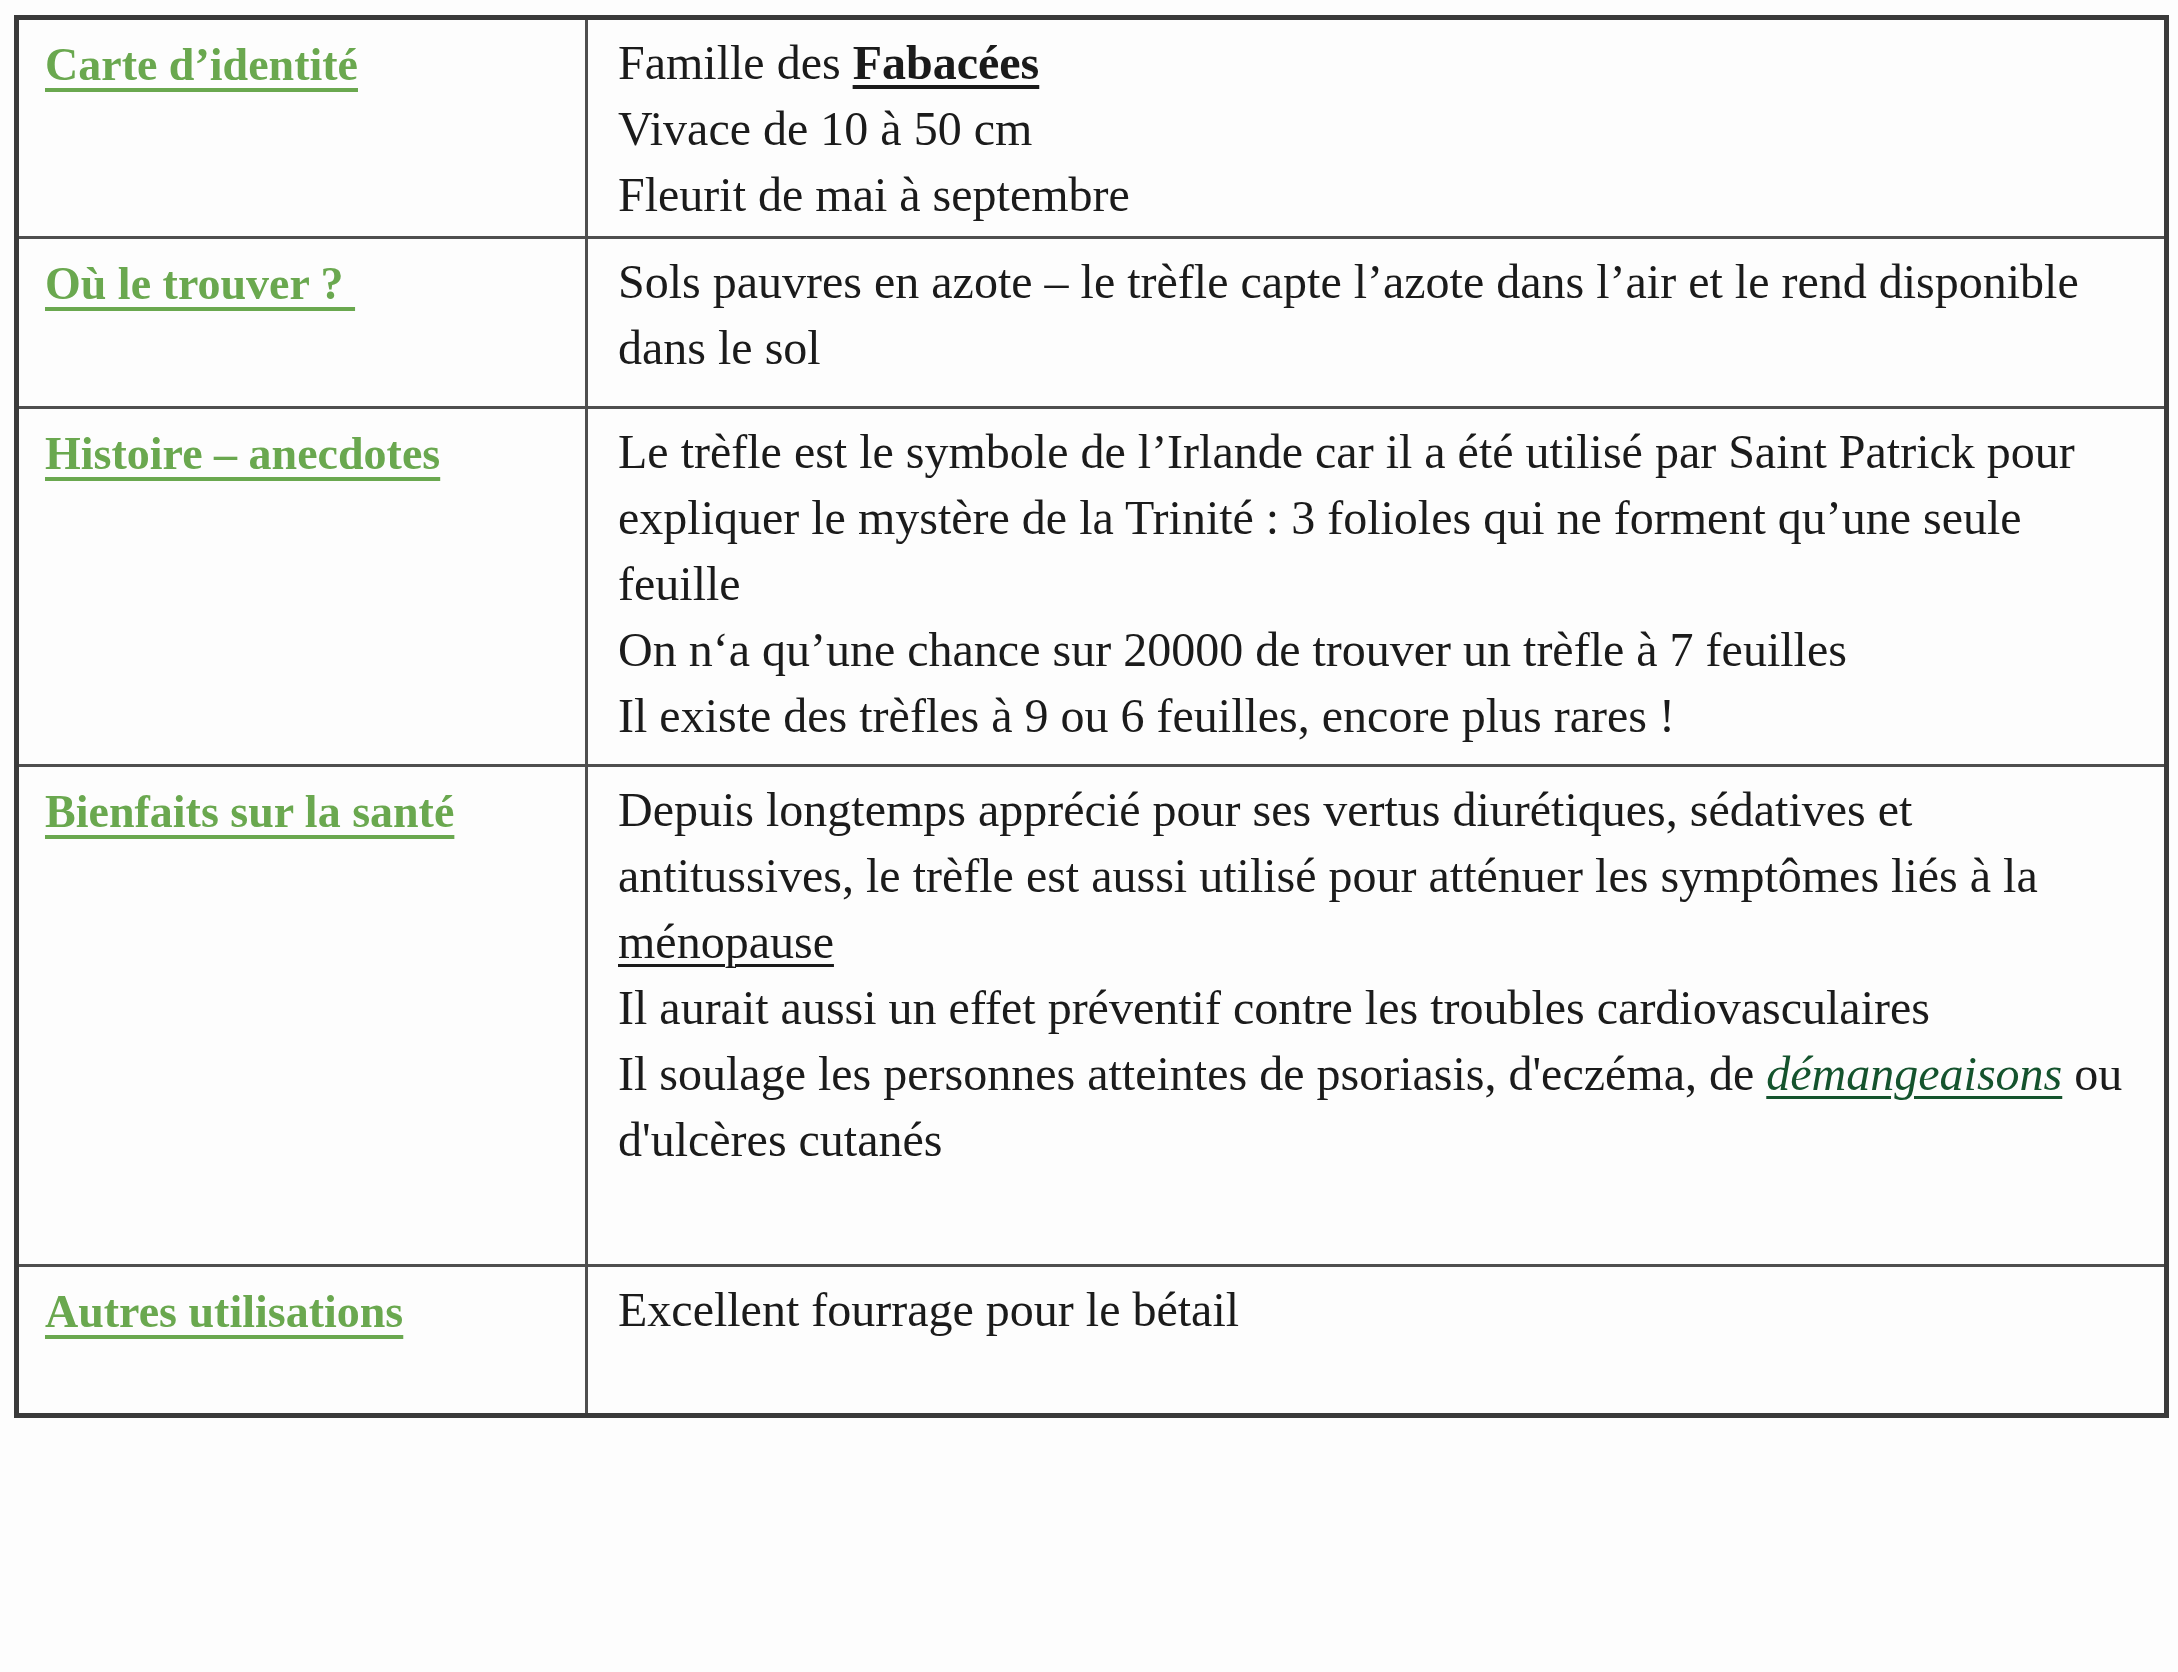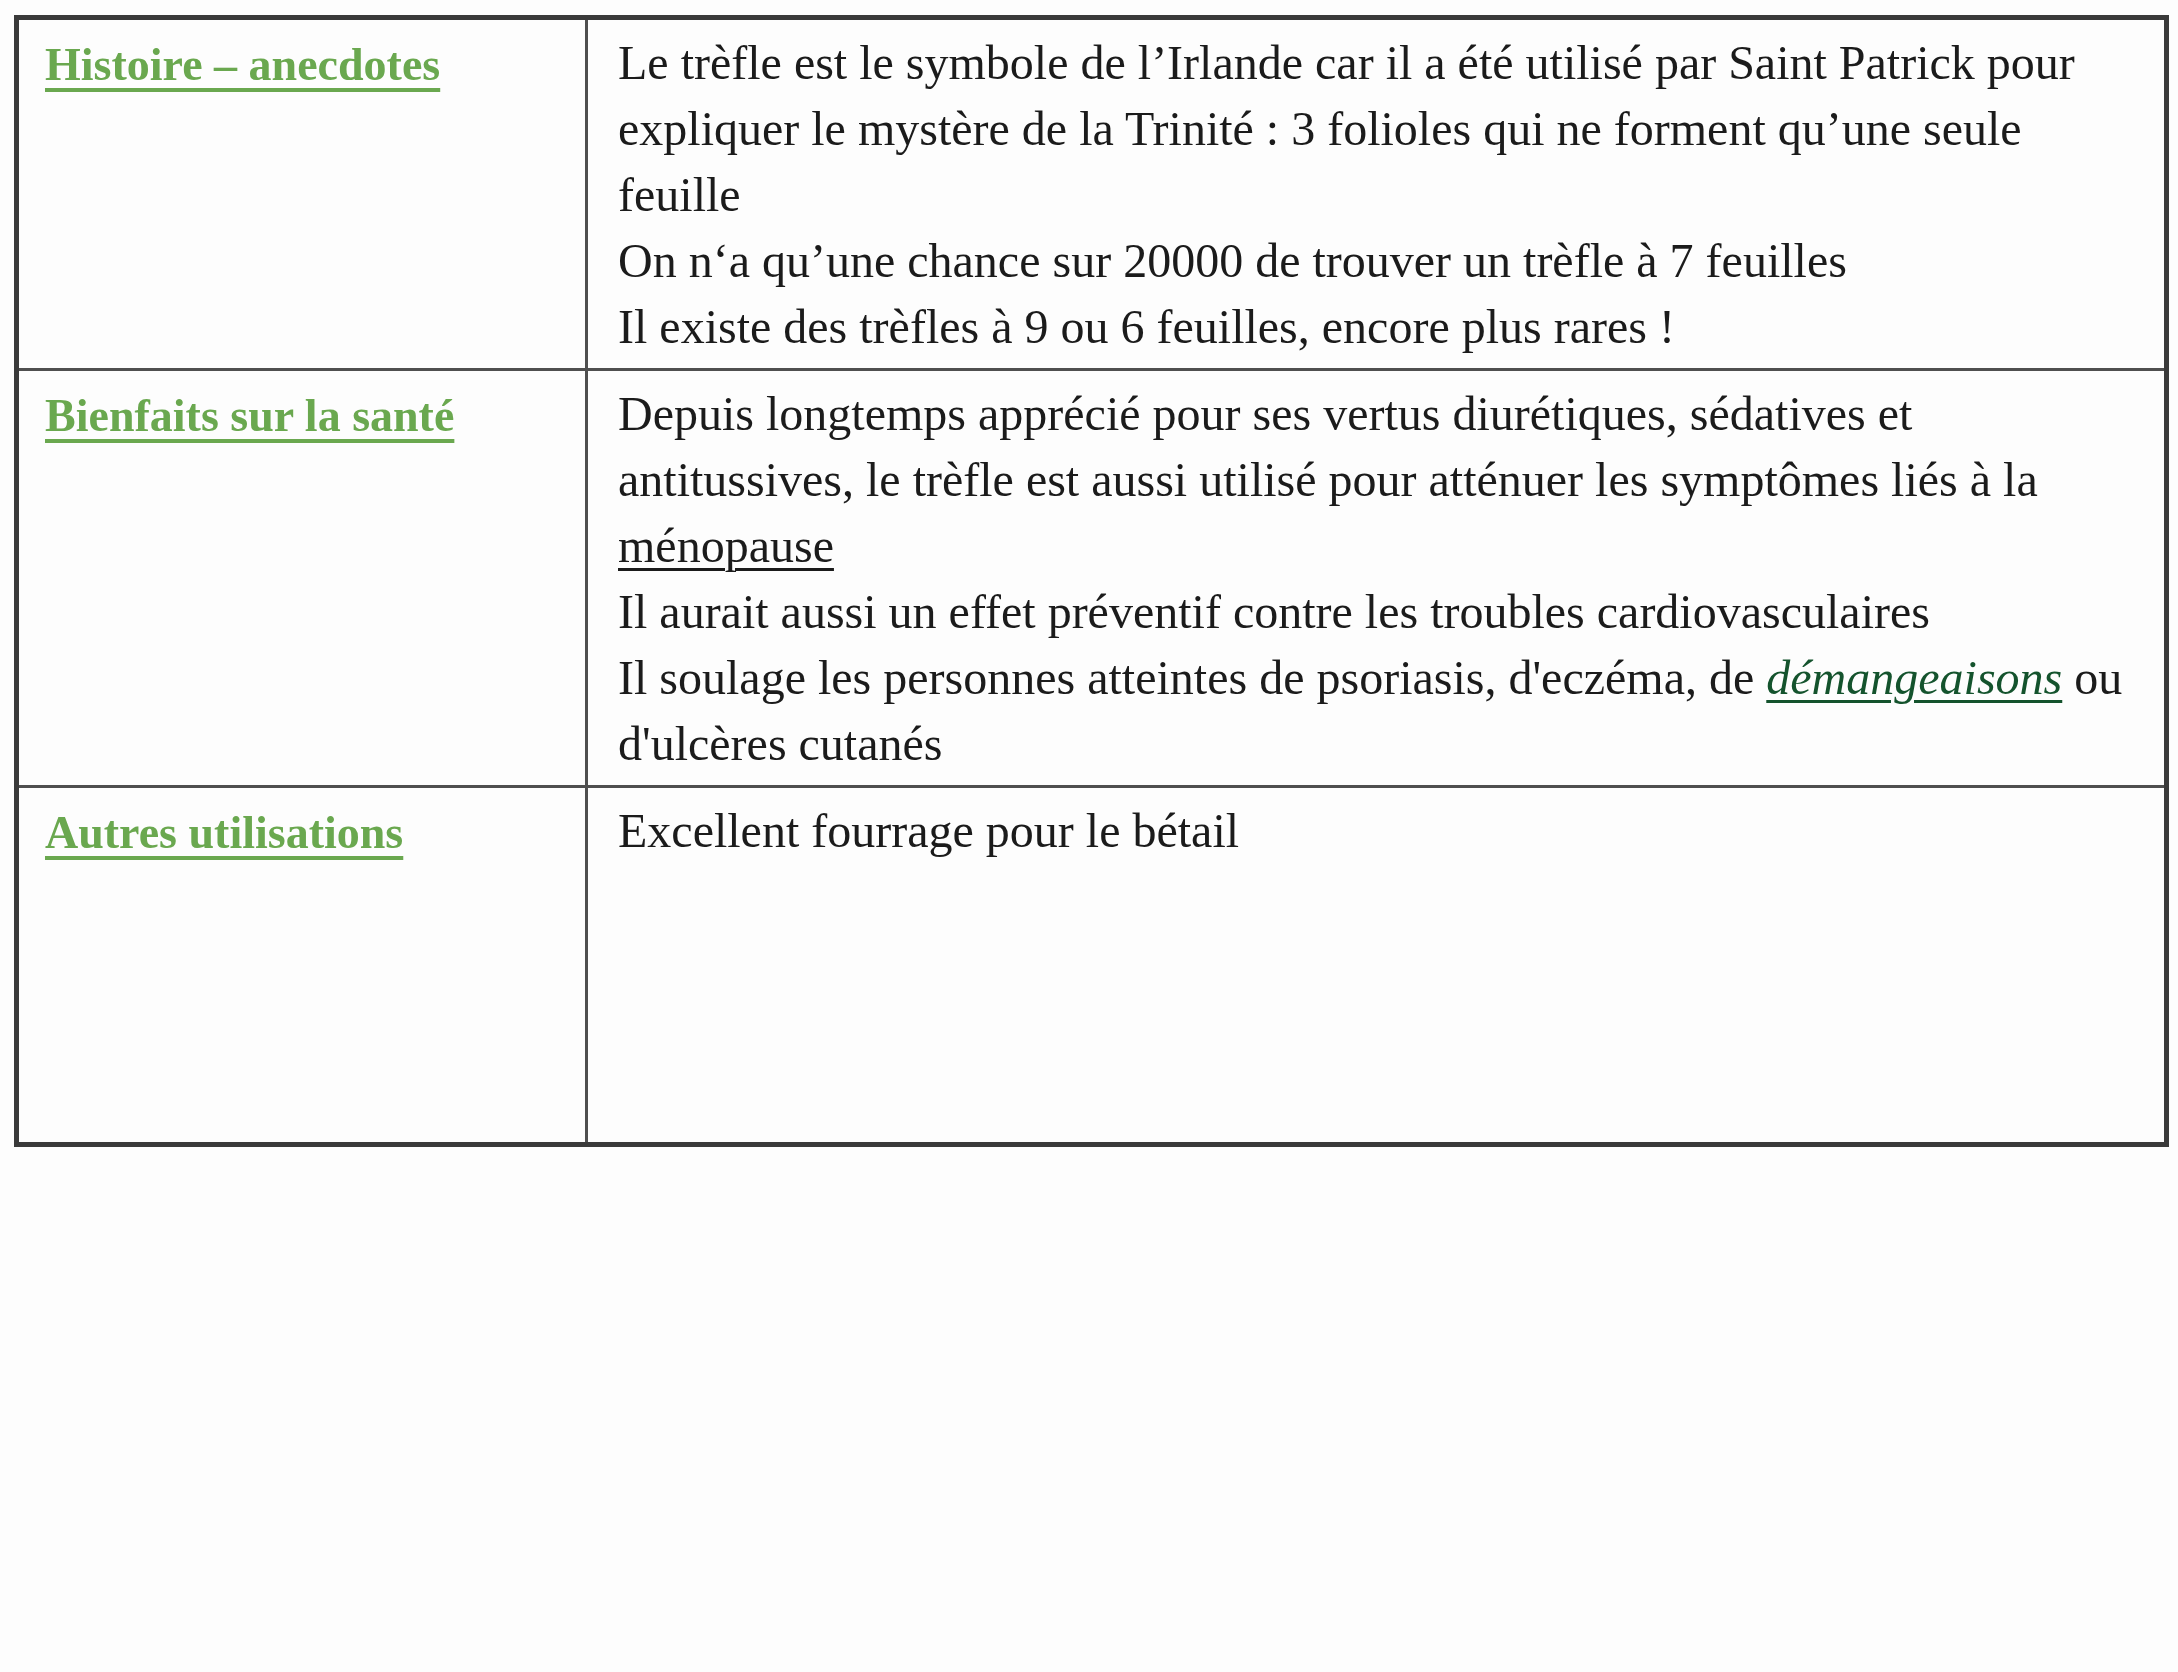--- a/index.html
+++ b/index.html
@@ -73,20 +73,34 @@
 </head>
 <body>
 
 <table class="doc-table">
   <colgroup>
     <col class="c-head">
     <col class="c-body">
   </colgroup>
   <tbody>
       <tr>
+        <td class="header-cell"><span class="hdr">Carte d’identité</span></td>
+        <td class="content-cell">
+          <p>Famille des <span class="seg-bu">Fabacées</span></p>
+          <p>Vivace de 10 à 50 cm</p>
+          <p>Fleurit de mai à septembre</p>
+        </td>
+      </tr>
+      <tr>
+        <td class="header-cell"><span class="hdr">Où le trouver ? </span></td>
+        <td class="content-cell">
+          <p>Sols pauvres en azote – le trèfle capte l’azote dans l’air et le rend disponible dans le sol</p>
+        </td>
+      </tr>
+      <tr>
         <td class="header-cell"><span class="hdr">Histoire – anecdotes</span></td>
         <td class="content-cell">
           <p>Le trèfle est le symbole de l’Irlande car il a été utilisé par Saint Patrick pour expliquer le mystère de la Trinité : 3 folioles qui ne forment qu’une seule feuille</p>
           <p>On n‘a qu’une chance sur 20000 de trouver un trèfle à 7 feuilles</p>
           <p>Il existe des trèfles à 9 ou 6 feuilles, encore plus rares !</p>
         </td>
       </tr>
       <tr>
         <td class="header-cell"><span class="hdr">Bienfaits sur la santé</span></td>
         <td class="content-cell">

